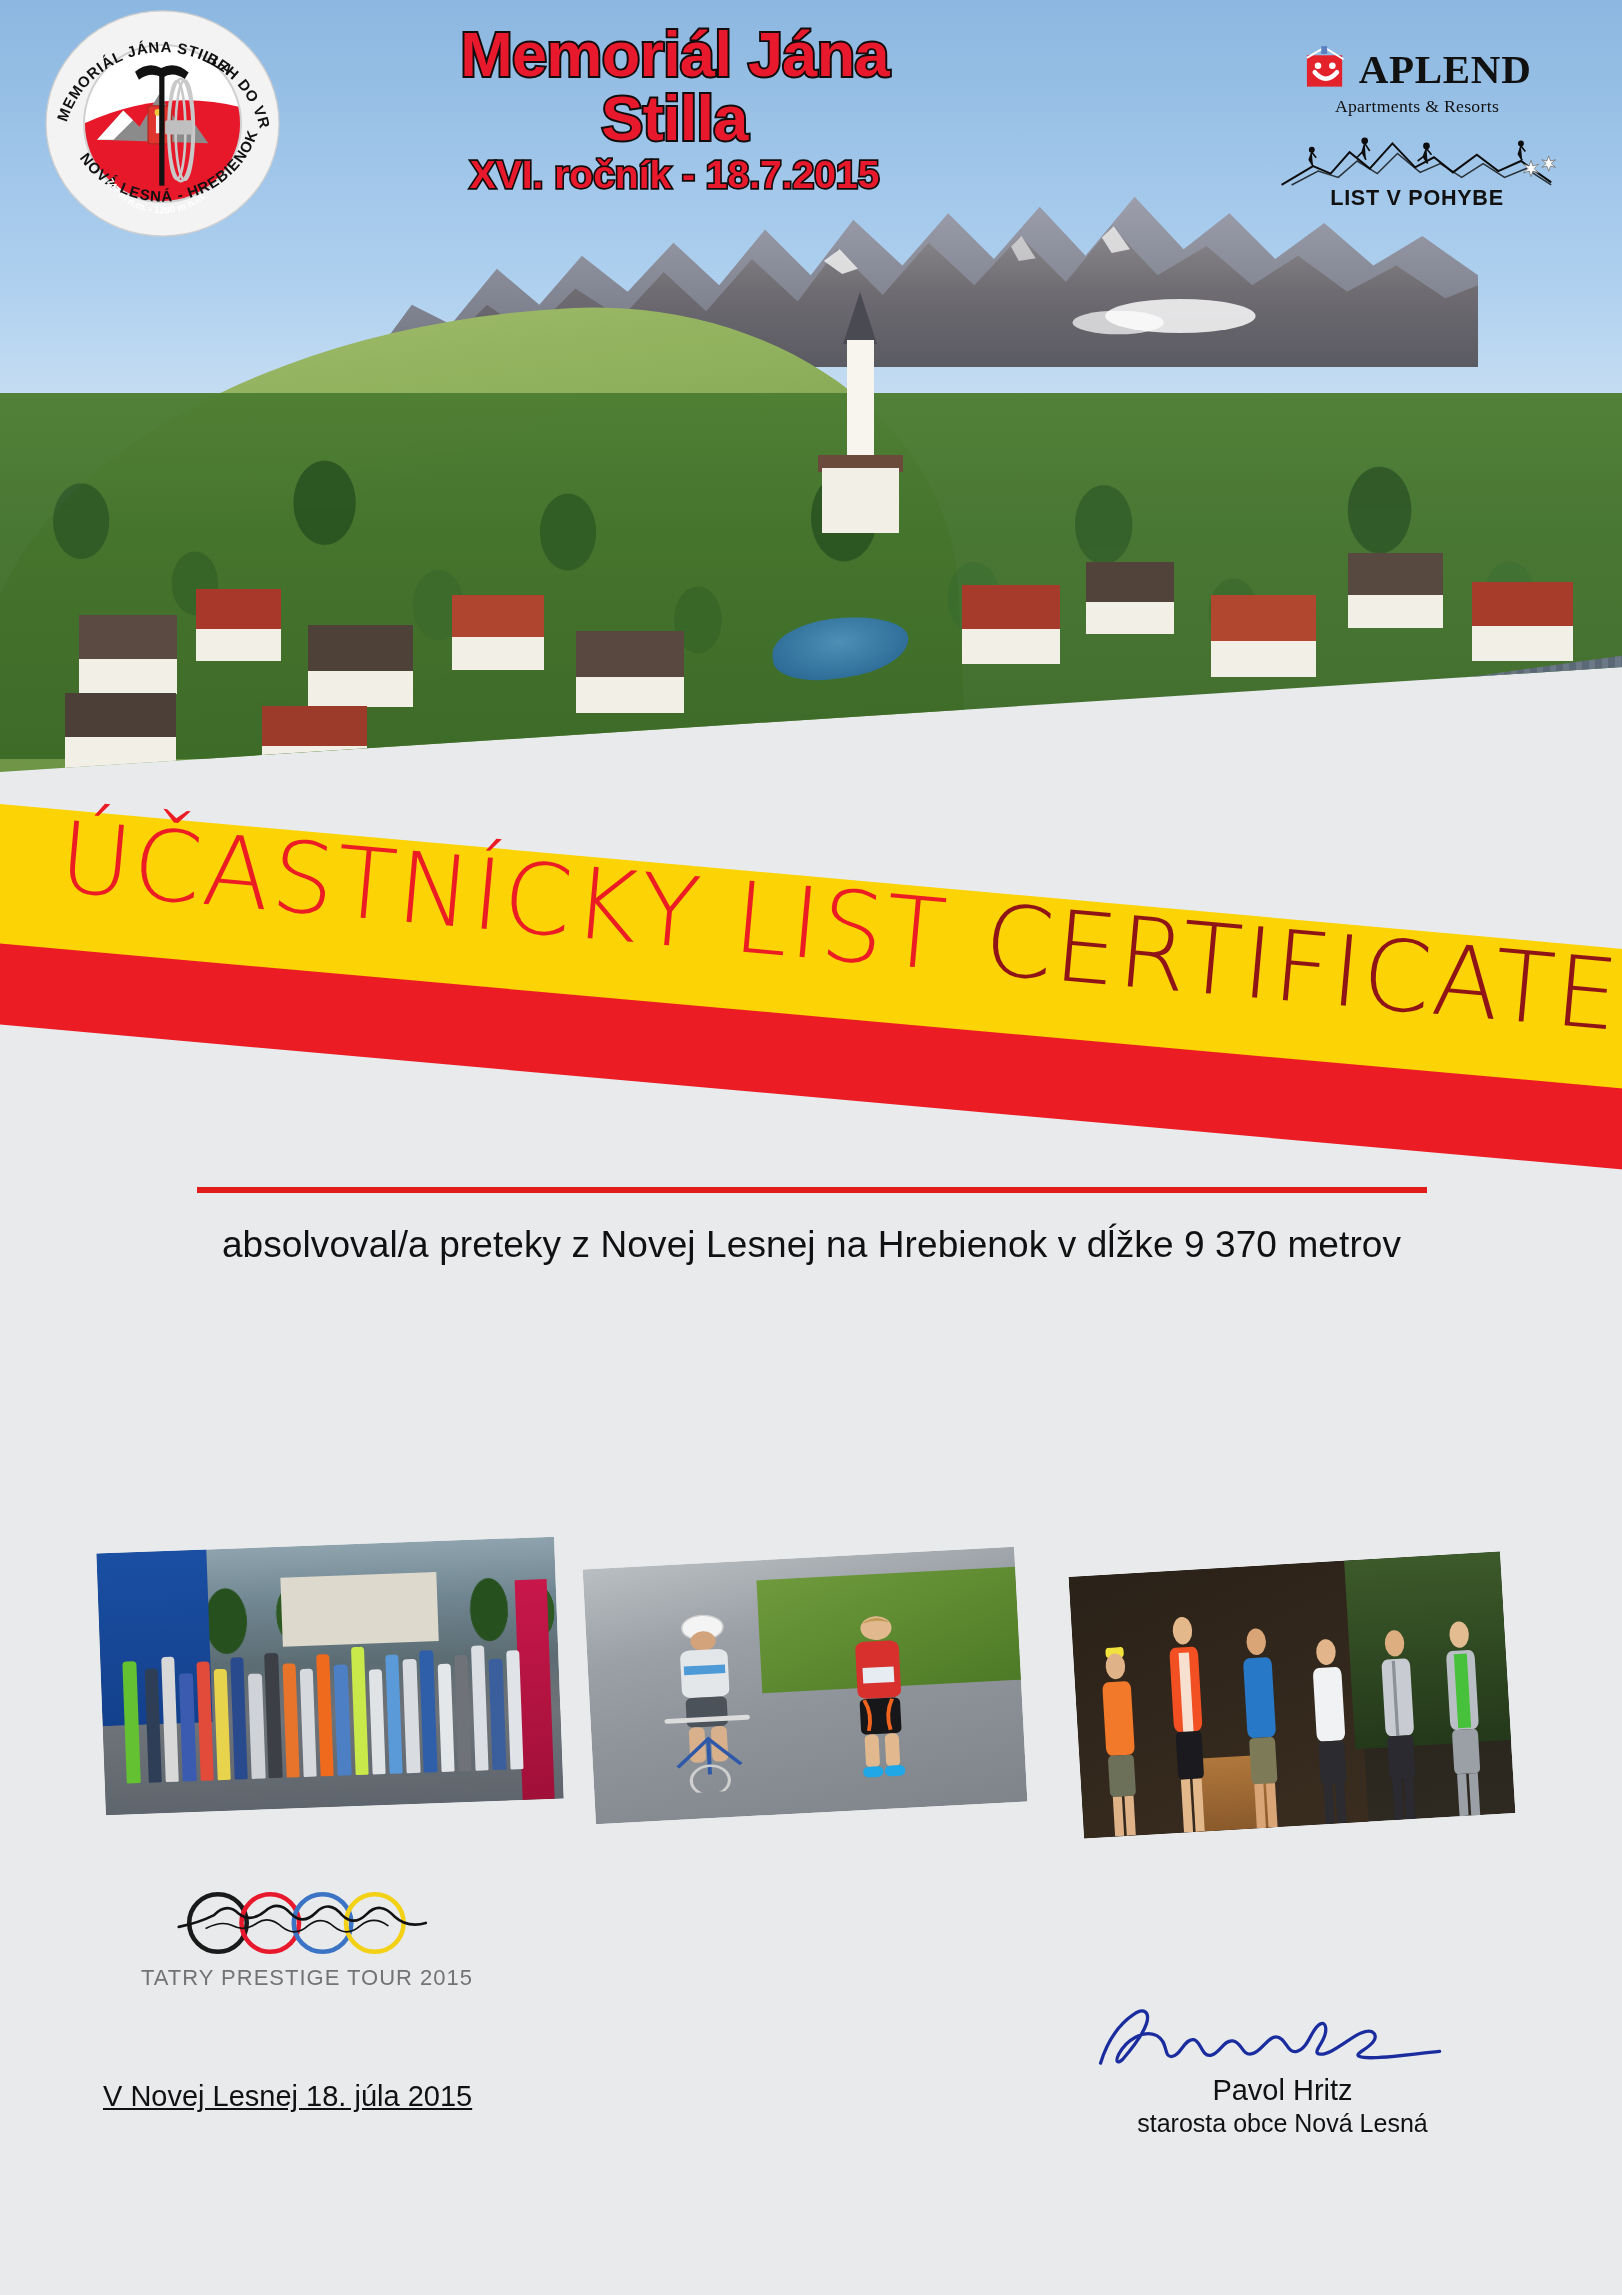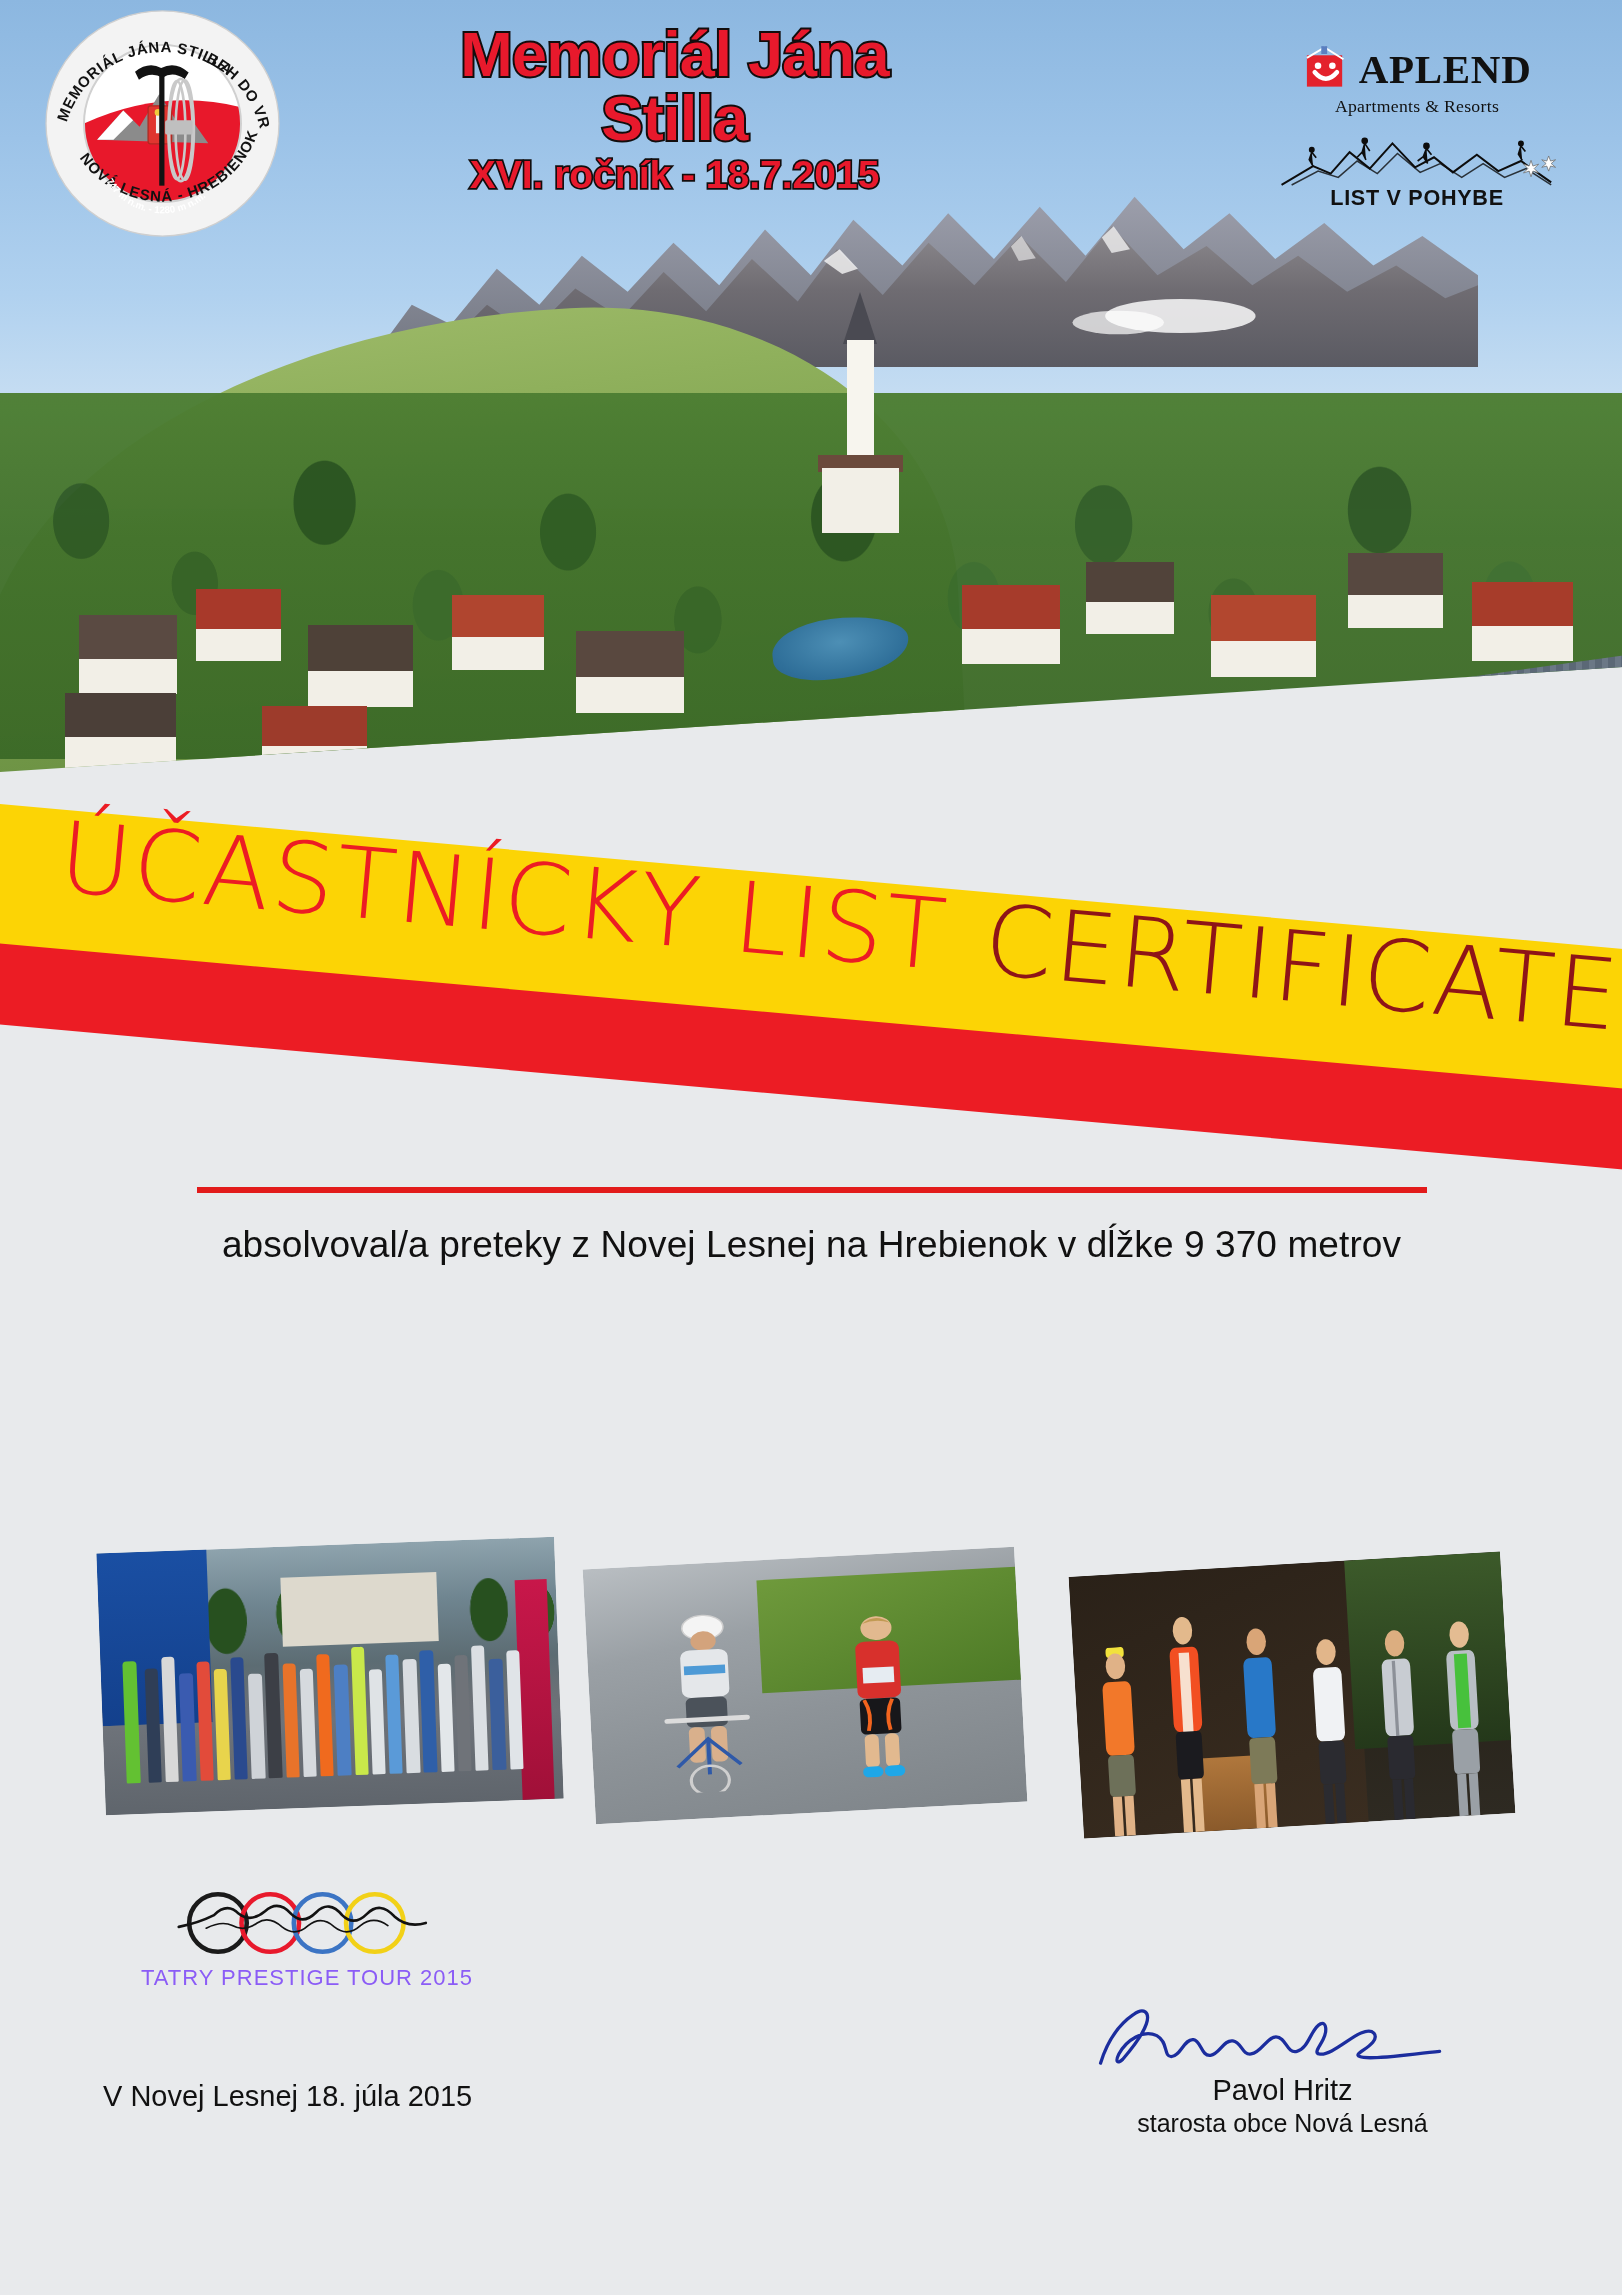--- a/index.html
+++ b/index.html
@@ -177,24 +177,24 @@
 
   .p3bg{position:absolute;inset:0;background:linear-gradient(180deg,#1d1a16 0%,#272219 40%,#2e2a22 100%);}
   .p3banner{position:absolute;left:0;top:0;width:66%;height:100%;background:linear-gradient(160deg,#2a2118,#3a2d20);}
   .p3trees{position:absolute;right:0;top:0;width:36%;height:72%;background:linear-gradient(180deg,#3c5a2a,#24381a);}
   .p3pod{position:absolute;left:26%;bottom:0;width:18%;height:28%;background:linear-gradient(180deg,#b0773c,#8a5a2b);}
   .person{position:absolute;bottom:0;width:9%;}
 
   
   .tpt{position:absolute;left:137px;top:1885px;width:340px;text-align:center;}
   .tpt-rings{height:72px;}
-  .tpt-label{font-size:22px;color:#8b5cf6;letter-spacing:1px;margin-top:7.9px;}
-
-  
-  .foot-left{position:absolute;left:103px;top:2080px;font-size:29px;color:#111;}
+  .tpt-label{font-size:22px;color:#737373;letter-spacing:1px;margin-top:7.9px;}
+
+  
+  .foot-left{position:absolute;left:103px;top:2080px;font-size:29px;color:#111;text-decoration:underline;}
   .foot-right{position:absolute;left:1086px;top:1999px;width:393px;text-align:center;}
   .sig{height:72px;}
   .sig-name{font-size:29px;color:#111;margin-top:2.6px;}
   .sig-role{font-size:25px;color:#111;margin-top:2.6px;}
 </style>
 </head>
 <body>
 
 <div class="page">
 

